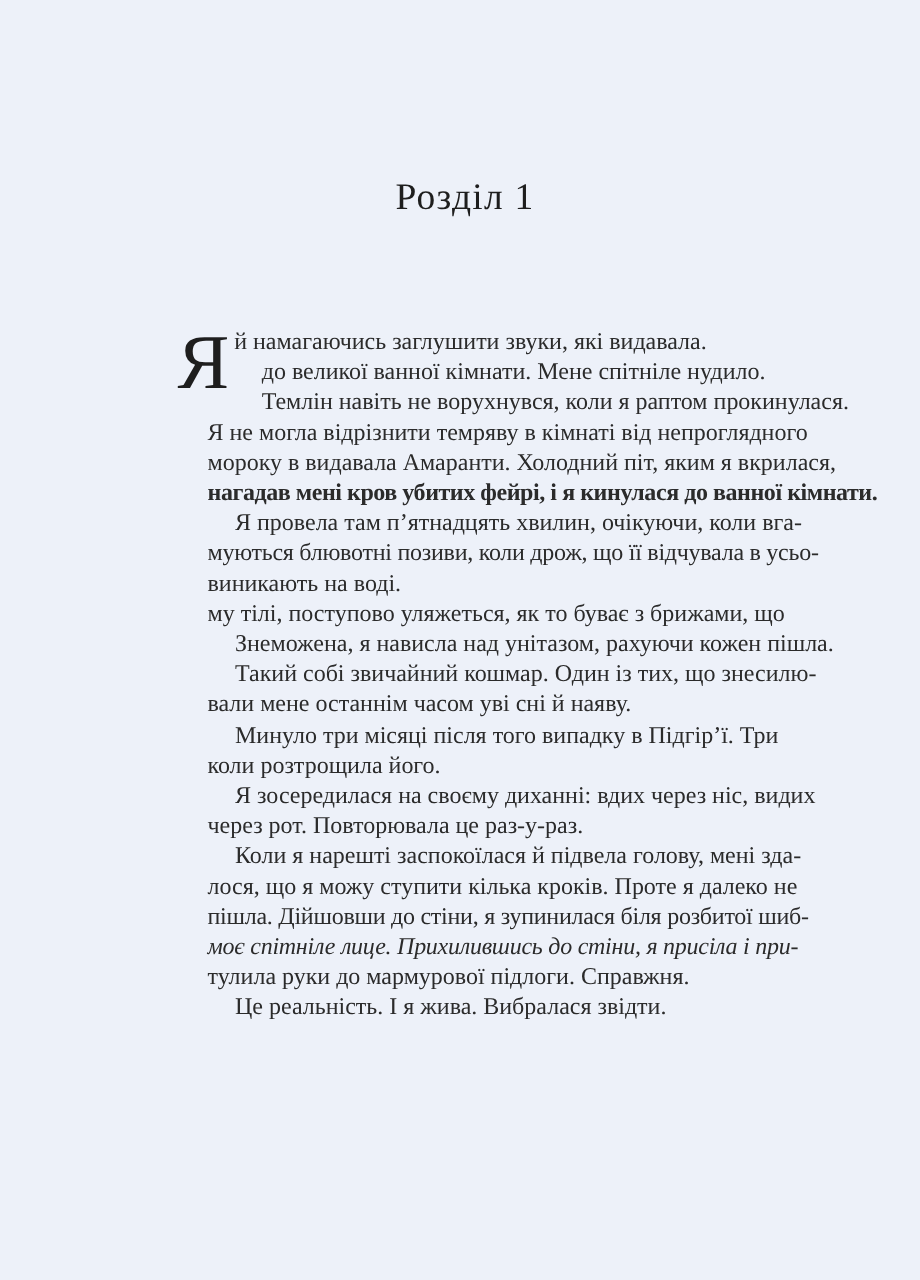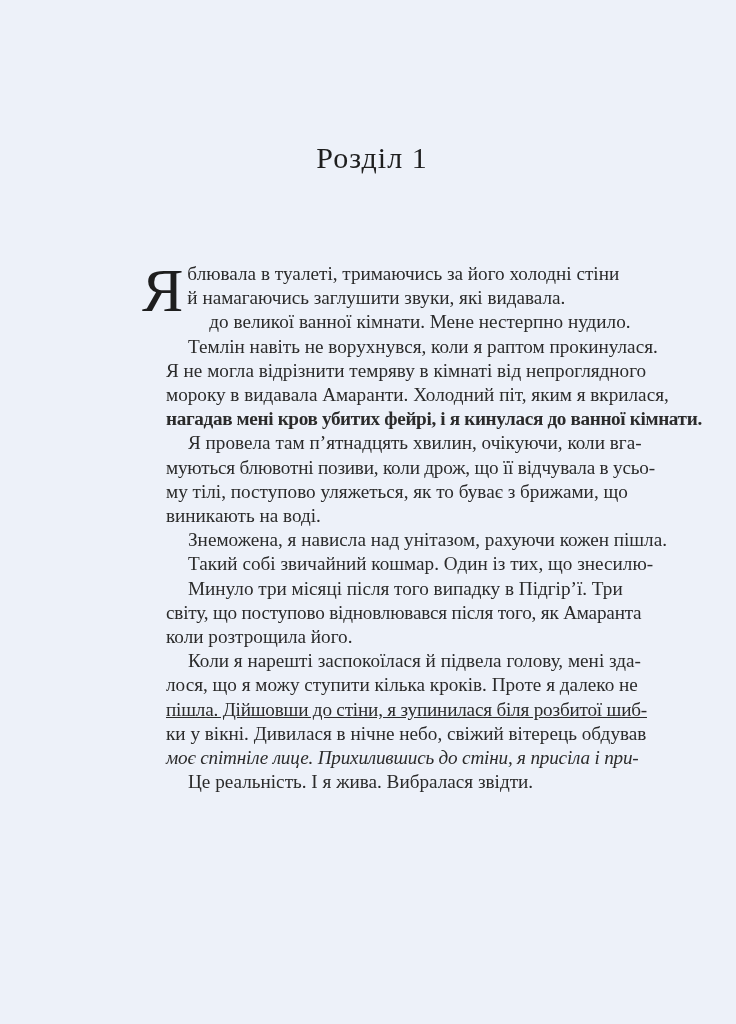--- a/index.html
+++ b/index.html
@@ -76,63 +76,66 @@
 </head>
 <body>
 
 <div class="page">
   <div class="chapter-title">Розділ 1</div>
 
   <div class="body-text">
 
     <div class="para first">
       <span class="dropcap">Я</span>
-      <span class="line">блювала в туалеті, тримаючись за його холодні стіни</span>
       <span class="line last">й намагаючись заглушити звуки, які видавала.</span>
     </div>
 
     <div class="para">
-      <span class="line last">до великої ванної кімнати. Мене нестерпно нудило.</span>
+      <span class="line last">до великої ванної кімнати. Мене спітніле нудило.</span>
     </div>
 
     <div class="para">
       <span class="line indent">Темлін навіть не ворухнувся, коли я раптом прокинулася.</span>
       <span class="line">Я не могла відрізнити темряву в кімнаті від непроглядного</span>
       <span class="line">мороку в видавала Амаранти. Холодний піт, яким я вкрилася,</span>
       <span class="line" style="letter-spacing:-0.35px;font-weight:bold;">нагадав мені кров убитих фейрі, і я кинулася до ванної кімнати.</span>
     </div>
 
     <div class="para">
       <span class="line indent">Я провела там п’ятнадцять хвилин, очікуючи, коли вга-</span>
       <span class="line" style="letter-spacing:-0.2px;">муються блювотні позиви, коли дрож, що її відчувала в усьо-</span>
+      <span class="line last">виникають на воді.</span>
       <span class="line">му тілі, поступово уляжеться, як то буває з брижами, що</span>
-      <span class="line last">виникають на воді.</span>
     </div>
 
     <div class="para">
       <span class="line indent last">Знеможена, я нависла над унітазом, рахуючи кожен пішла.</span>
     </div>
 
     <div class="para">
       <span class="line indent">Такий собі звичайний кошмар. Один із тих, що знесилю-</span>
+      <span class="line last">вали мене останнім часом уві сні й наяву.</span>
     </div>
 
     <div class="para">
       <span class="line indent">Минуло три місяці після того випадку в Підгір’ї. Три</span>
-      <span class="line" style="letter-spacing:-0.2px;">світу, що поступово відновлювався після того, як Амаранта</span>
       <span class="line last">коли розтрощила його.</span>
     </div>
 
+    <div class="para">
+      <span class="line indent">Я зосередилася на своєму диханні: вдих через ніс, видих</span>
+      <span class="line last">через рот. Повторювала це раз-у-раз.</span>
+    </div>
 
     <div class="para">
       <span class="line indent">Коли я нарешті заспокоїлася й підвела голову, мені зда-</span>
       <span class="line">лося, що я можу ступити кілька кроків. Проте я далеко не</span>
-      <span class="line" style="letter-spacing:-0.2px;text-decoration:underline;">пішла. Дійшовши до стіни, я зупинилася біля розбитої шиб-</span>
-      <span class="line">ки у вікні. Дивилася в нічне небо, свіжий вітерець обдував</span>
+      <span class="line" style="letter-spacing:-0.2px;">пішла. Дійшовши до стіни, я зупинилася біля розбитої шиб-</span>
       <span class="line" style="letter-spacing:-0.2px;font-style:italic;">моє спітніле лице. Прихилившись до стіни, я присіла і при-</span>
+      <span class="line last">тулила руки до мармурової підлоги. Справжня.</span>
     </div>
 
     <div class="para">
       <span class="line indent last">Це реальність. І я жива. Вибралася звідти.</span>
     </div>
 
   </div>
 </div>
 
 </body></html>

